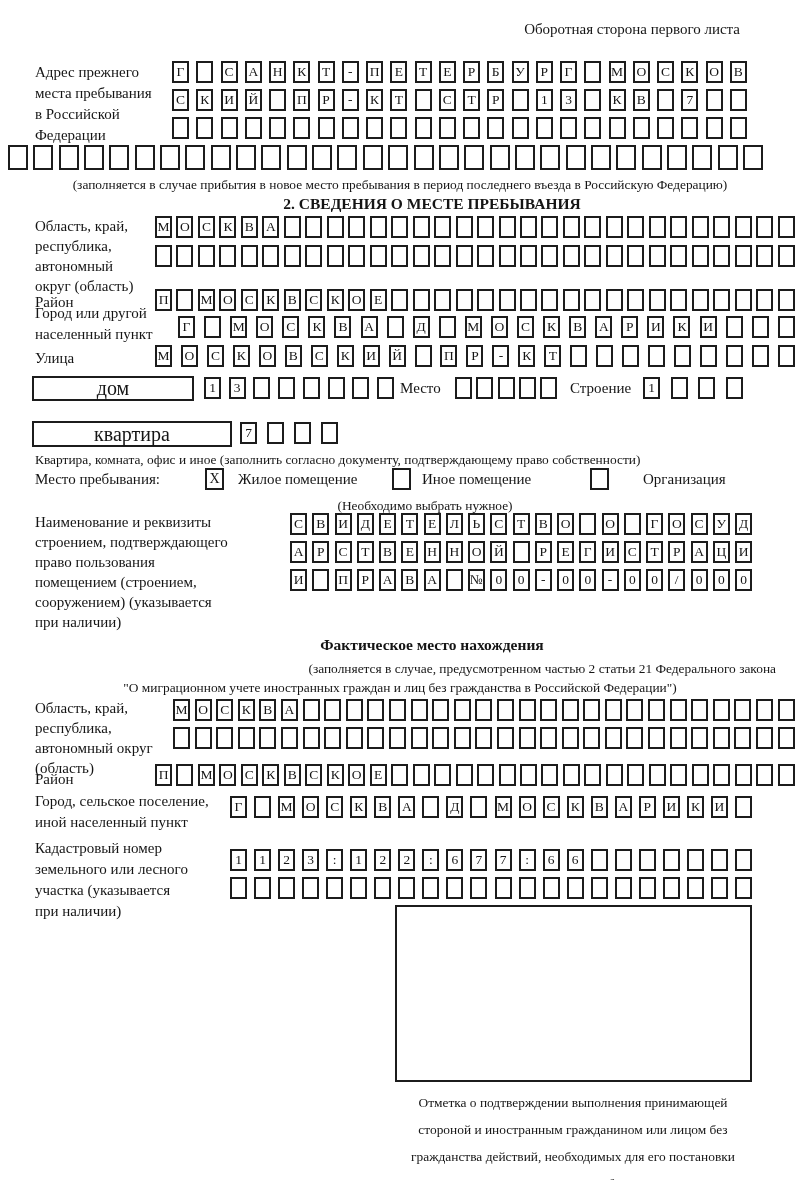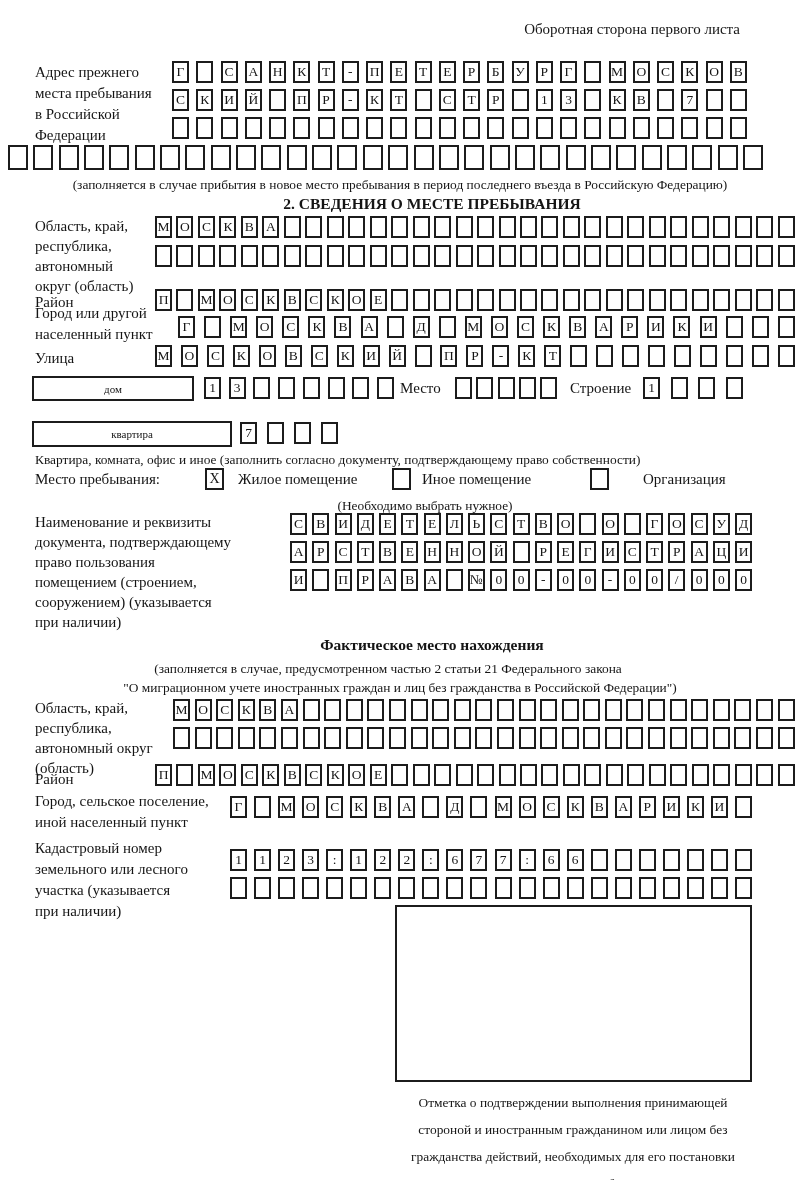--- a/index.html
+++ b/index.html
@@ -7,21 +7,21 @@
         font-family:"Liberation Serif","DejaVu Serif",serif;color:#151515;overflow:hidden;}
   .label{position:absolute;font-size:15px;line-height:21px;white-space:pre-line;}
   .caption{position:absolute;font-size:13.4px;line-height:18px;}
   .center{text-align:center;}
   .title{position:absolute;left:0;width:800px;text-align:center;font-weight:bold;font-size:15.5px;padding-left:32px;}
   .cells{position:absolute;display:flex;justify-content:space-between;}
   .cell{box-sizing:border-box;flex:0 0 auto;width:17px;height:22px;border:2px solid #1c1c1c;
         display:flex;align-items:center;justify-content:center;font-size:13.5px;background:#fff;}
   .cells.big .cell{width:20px;height:25px;}
   .longbox{position:absolute;box-sizing:border-box;border:2px solid #1c1c1c;background:#fff;
-        display:flex;align-items:center;justify-content:center;font-size:11px;}
+        display:flex;align-items:center;justify-content:center;font-size:20px;}
   .checkbox{position:absolute;box-sizing:border-box;width:19px;height:22px;border:2px solid #1c1c1c;
         display:flex;align-items:center;justify-content:center;font-size:14px;background:#fff;}
   .markbox{position:absolute;box-sizing:border-box;border:2px solid #1c1c1c;background:#fff;}
 </style>
 </head>
 <body>
 
 <div id="page">
 
   <div class="caption" style="top:20px;right:60px;font-size:15px;">Оборотная сторона первого листа</div>
@@ -344,21 +344,21 @@
   <div class="label" style="left:35px;top:469px;">Место пребывания:</div>
   <div class="checkbox" style="left:205px;top:468px;">X</div>
   <div class="label" style="left:238px;top:469px;">Жилое помещение</div>
   <div class="checkbox" style="left:392px;top:468px;"></div>
   <div class="label" style="left:422px;top:469px;">Иное помещение</div>
   <div class="checkbox" style="left:590px;top:468px;"></div>
   <div class="label" style="left:643px;top:469px;">Организация</div>
   <div class="caption center" style="left:50px;top:497px;width:750px;">(Необходимо выбрать нужное)</div>
 
   <div class="label" style="left:35px;top:512px;width:255px;line-height:20px;">Наименование и реквизиты
-документа, подтверждающему
+строением, подтверждающего
 право пользования
 помещением (строением,
 сооружением) (указывается
 при наличии)</div>
   <div class="cells" style="left:290px;top:513px;width:462px;">
       <span class="cell">С</span>
       <span class="cell">В</span>
       <span class="cell">И</span>
       <span class="cell">Д</span>
       <span class="cell">Е</span>
@@ -420,21 +420,21 @@
       <span class="cell">-</span>
       <span class="cell">0</span>
       <span class="cell">0</span>
       <span class="cell">/</span>
       <span class="cell">0</span>
       <span class="cell">0</span>
       <span class="cell">0</span>
     </div>
 
   <div class="title" style="top:636px;">Фактическое место нахождения</div>
-  <div class="caption center" style="left:0;top:660px;width:776px;">(заполняется в случае, предусмотренном частью 2 статьи 21 Федерального закона</div>
+  <div class="caption center" style="left:0;top:660px;width:776px;text-align:right;">(заполняется в случае, предусмотренном частью 2 статьи 21 Федерального закона</div>
   <div class="caption center" style="left:0;top:679px;width:800px;">"О миграционном учете иностранных граждан и лиц без гражданства в Российской Федерации")</div>
 
   <div class="label" style="left:35px;top:698px;width:150px;line-height:20px;">Область, край,
 республика,
 автономный округ
 (область)</div>
   <div class="cells" style="left:173px;top:699px;width:622px;">
       <span class="cell">М</span>
       <span class="cell">О</span>
       <span class="cell">С</span>

